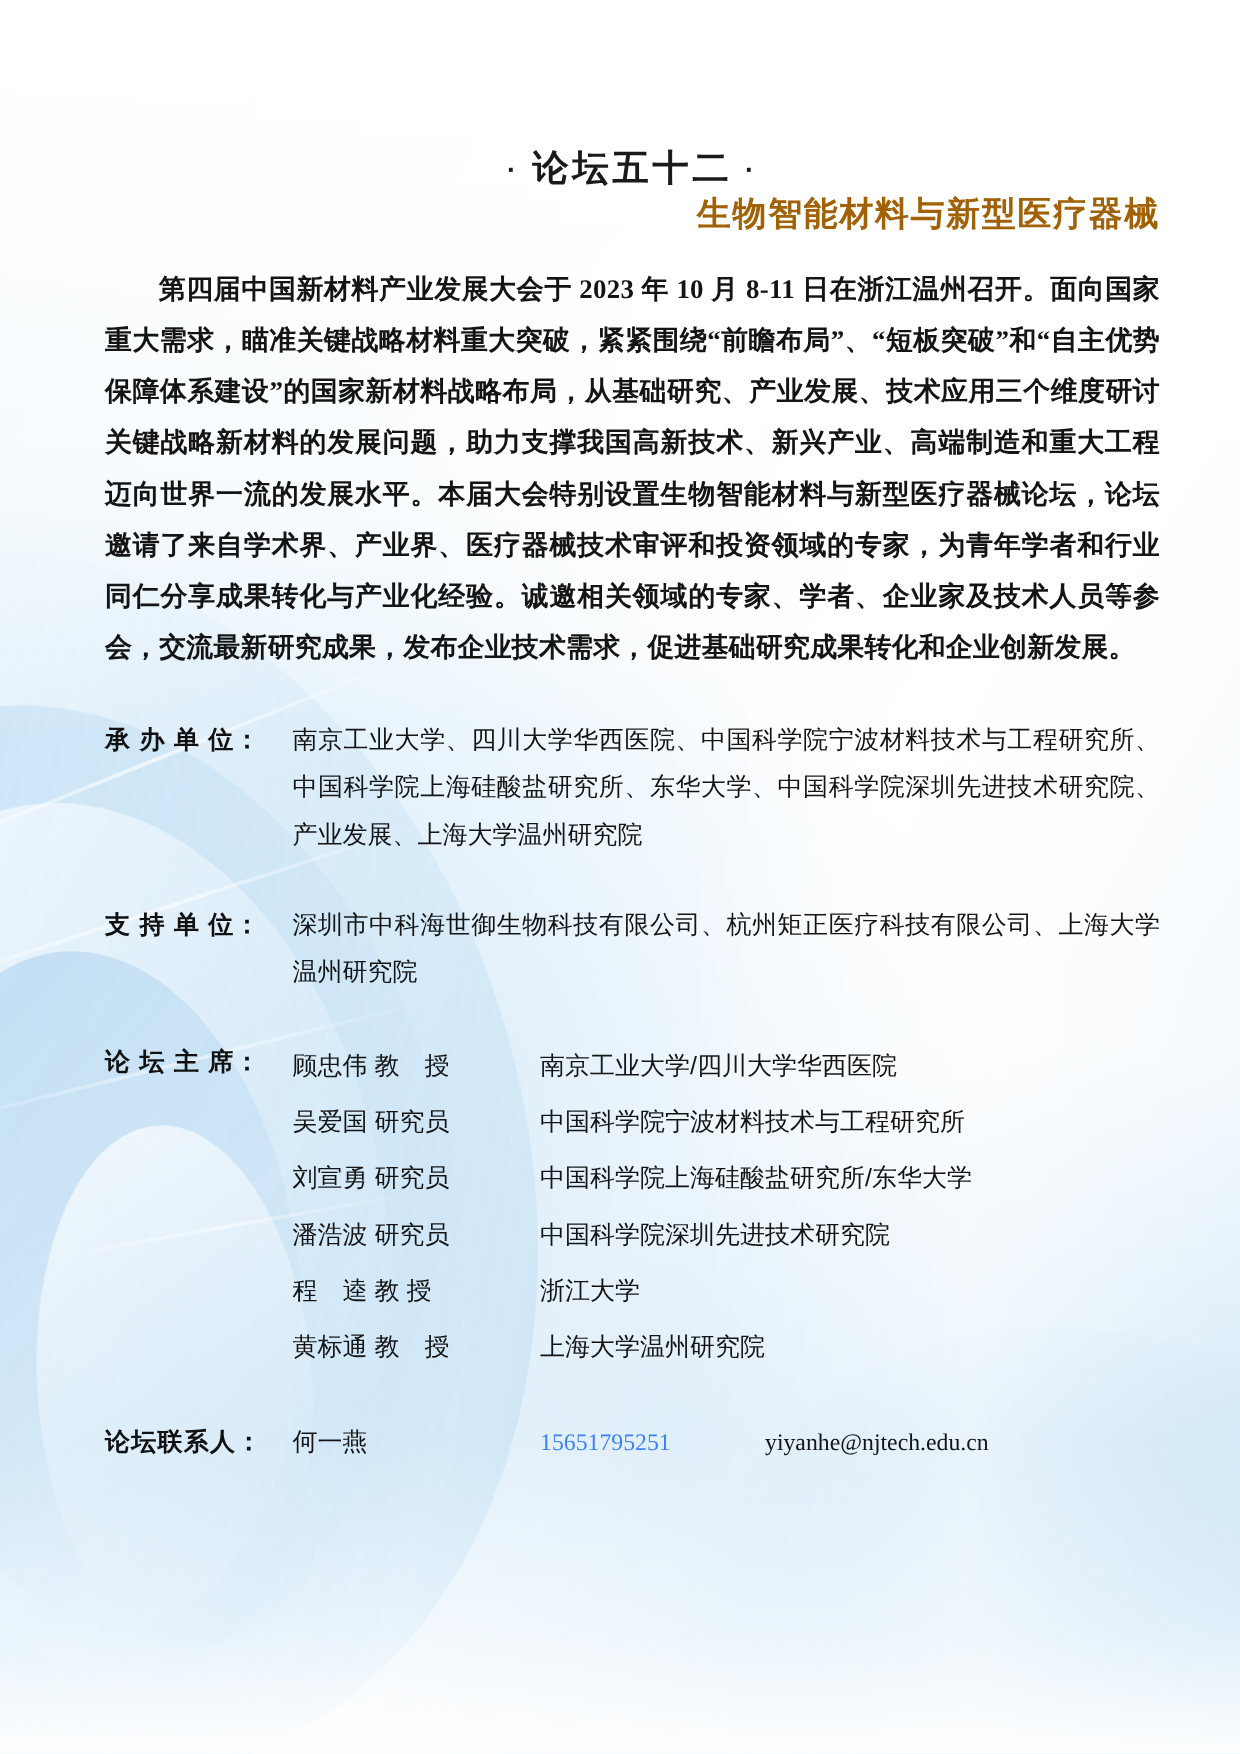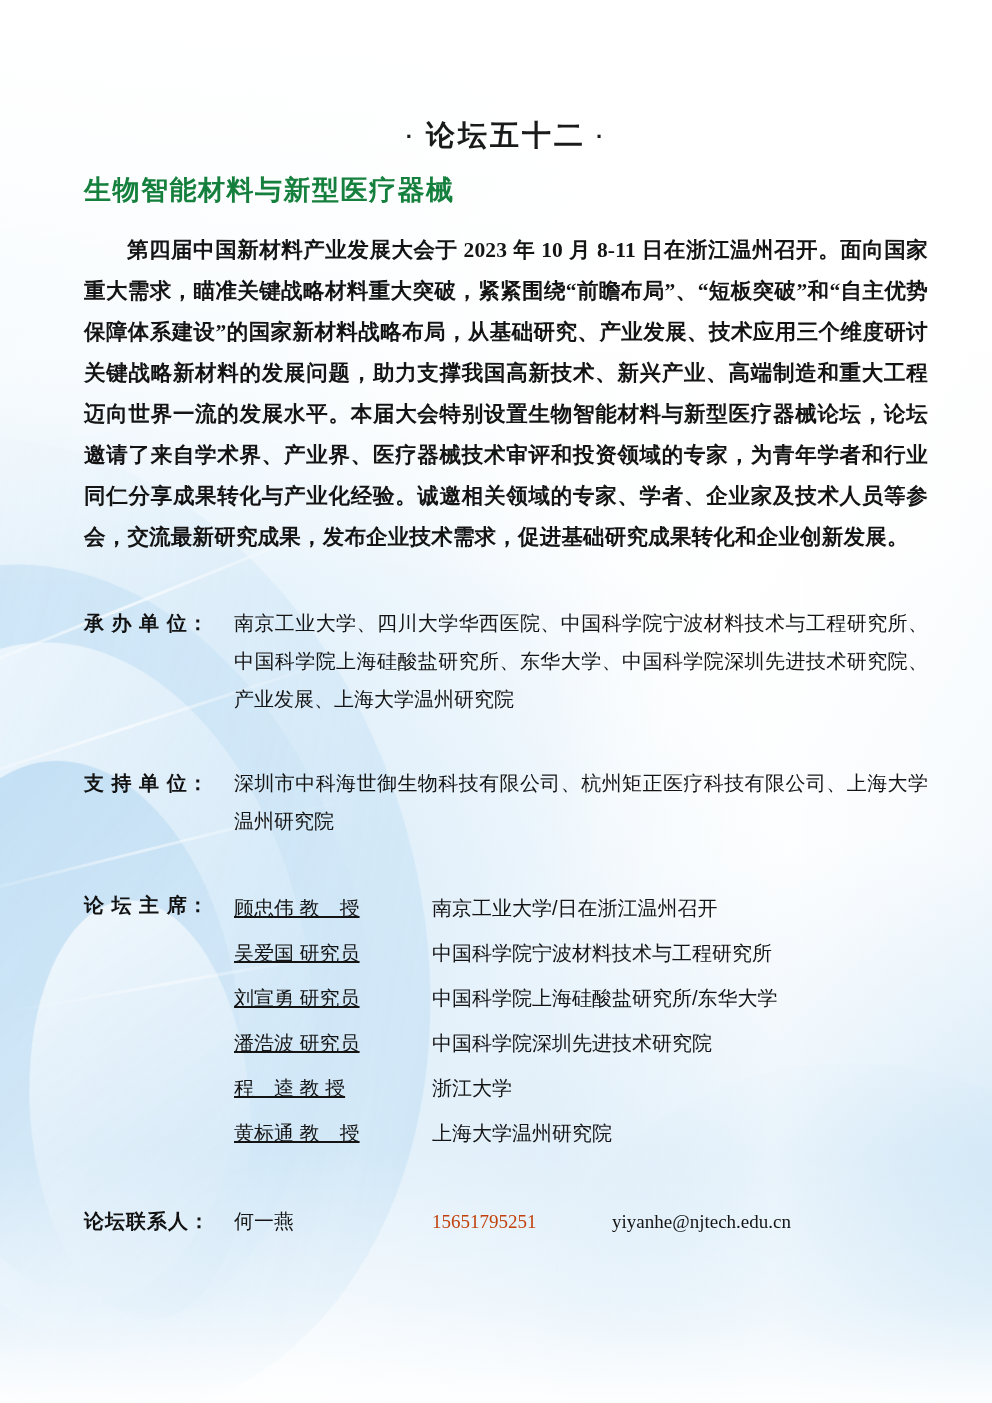--- a/index.html
+++ b/index.html
@@ -124,45 +124,44 @@
     letter-spacing: 3px;
     line-height: 1.2;
   }
   .forum-number .dot {
     font-size: 22px;
     vertical-align: middle;
     padding: 0 10px;
   }
 
   .forum-title {
-    text-align: left;
+    text-align: right;
     font-size: 27px;
     font-weight: bold;
-    color: #15803d;
+    color: #a16207;
     letter-spacing: 1.5px;
-    margin-top: 19px;
   }
 
   .intro {
     margin-top: 22px;
     font-family: "Liberation Serif", serif;
     font-size: 21.5px;
     line-height: 41px;
     color: #141414;
     text-align: justify;
     text-justify: inter-ideograph;
     text-indent: 2em;
     letter-spacing: 0.2px;
     font-weight: bold;
   }
 
   .section {
     display: flex;
     align-items: flex-start;
-    margin-top: 46px;
+    margin-top: 34px;
   }
   .section-label {
     flex: 0 0 150px;
     font-size: 20px;
     font-weight: bold;
     color: #111111;
     line-height: 38px;
     white-space: nowrap;
     letter-spacing: 1px;
   }
@@ -181,42 +180,41 @@
   .chair-row {
     display: flex;
     align-items: baseline;
     line-height: 45px;
   }
   .chair-name {
     flex: 0 0 198px;
     font-size: 20px;
     color: #141414;
     white-space: nowrap;
-    text-decoration: underline;
   }
   .chair-affil {
     flex: 1 1 auto;
     font-size: 20px;
     color: #141414;
   }
 
   .contact-row {
     display: flex;
     align-items: baseline;
   }
   .contact-name {
     flex: 0 0 198px;
     font-size: 20px;
     color: #141414;
   }
   .contact-phone {
     flex: 0 0 180px;
     font-family: "Liberation Serif", serif;
     font-size: 19px;
-    color: #c2410c;
+    color: #3b82f6;
   }
   .contact-email {
     font-family: "Liberation Serif", serif;
     font-size: 19px;
     color: #141414;
   }
 </style>
 </head>
 <body>
 
@@ -256,21 +254,21 @@
     <div class="section">
       <div class="section-label">支 持 单 位：</div>
       <div class="section-body">深圳市中科海世御生物科技有限公司、杭州矩正医疗科技有限公司、上海大学温州研究院</div>
     </div>
 
     <div class="section">
       <div class="section-label">论 坛 主 席：</div>
       <div class="section-body chair-list">
         <div class="chair-row">
           <span class="chair-name">顾忠伟 教　授</span>
-          <span class="chair-affil">南京工业大学/日在浙江温州召开</span>
+          <span class="chair-affil">南京工业大学/四川大学华西医院</span>
         </div>
         <div class="chair-row">
           <span class="chair-name">吴爱国 研究员</span>
           <span class="chair-affil">中国科学院宁波材料技术与工程研究所</span>
         </div>
         <div class="chair-row">
           <span class="chair-name">刘宣勇 研究员</span>
           <span class="chair-affil">中国科学院上海硅酸盐研究所/东华大学</span>
         </div>
         <div class="chair-row">

